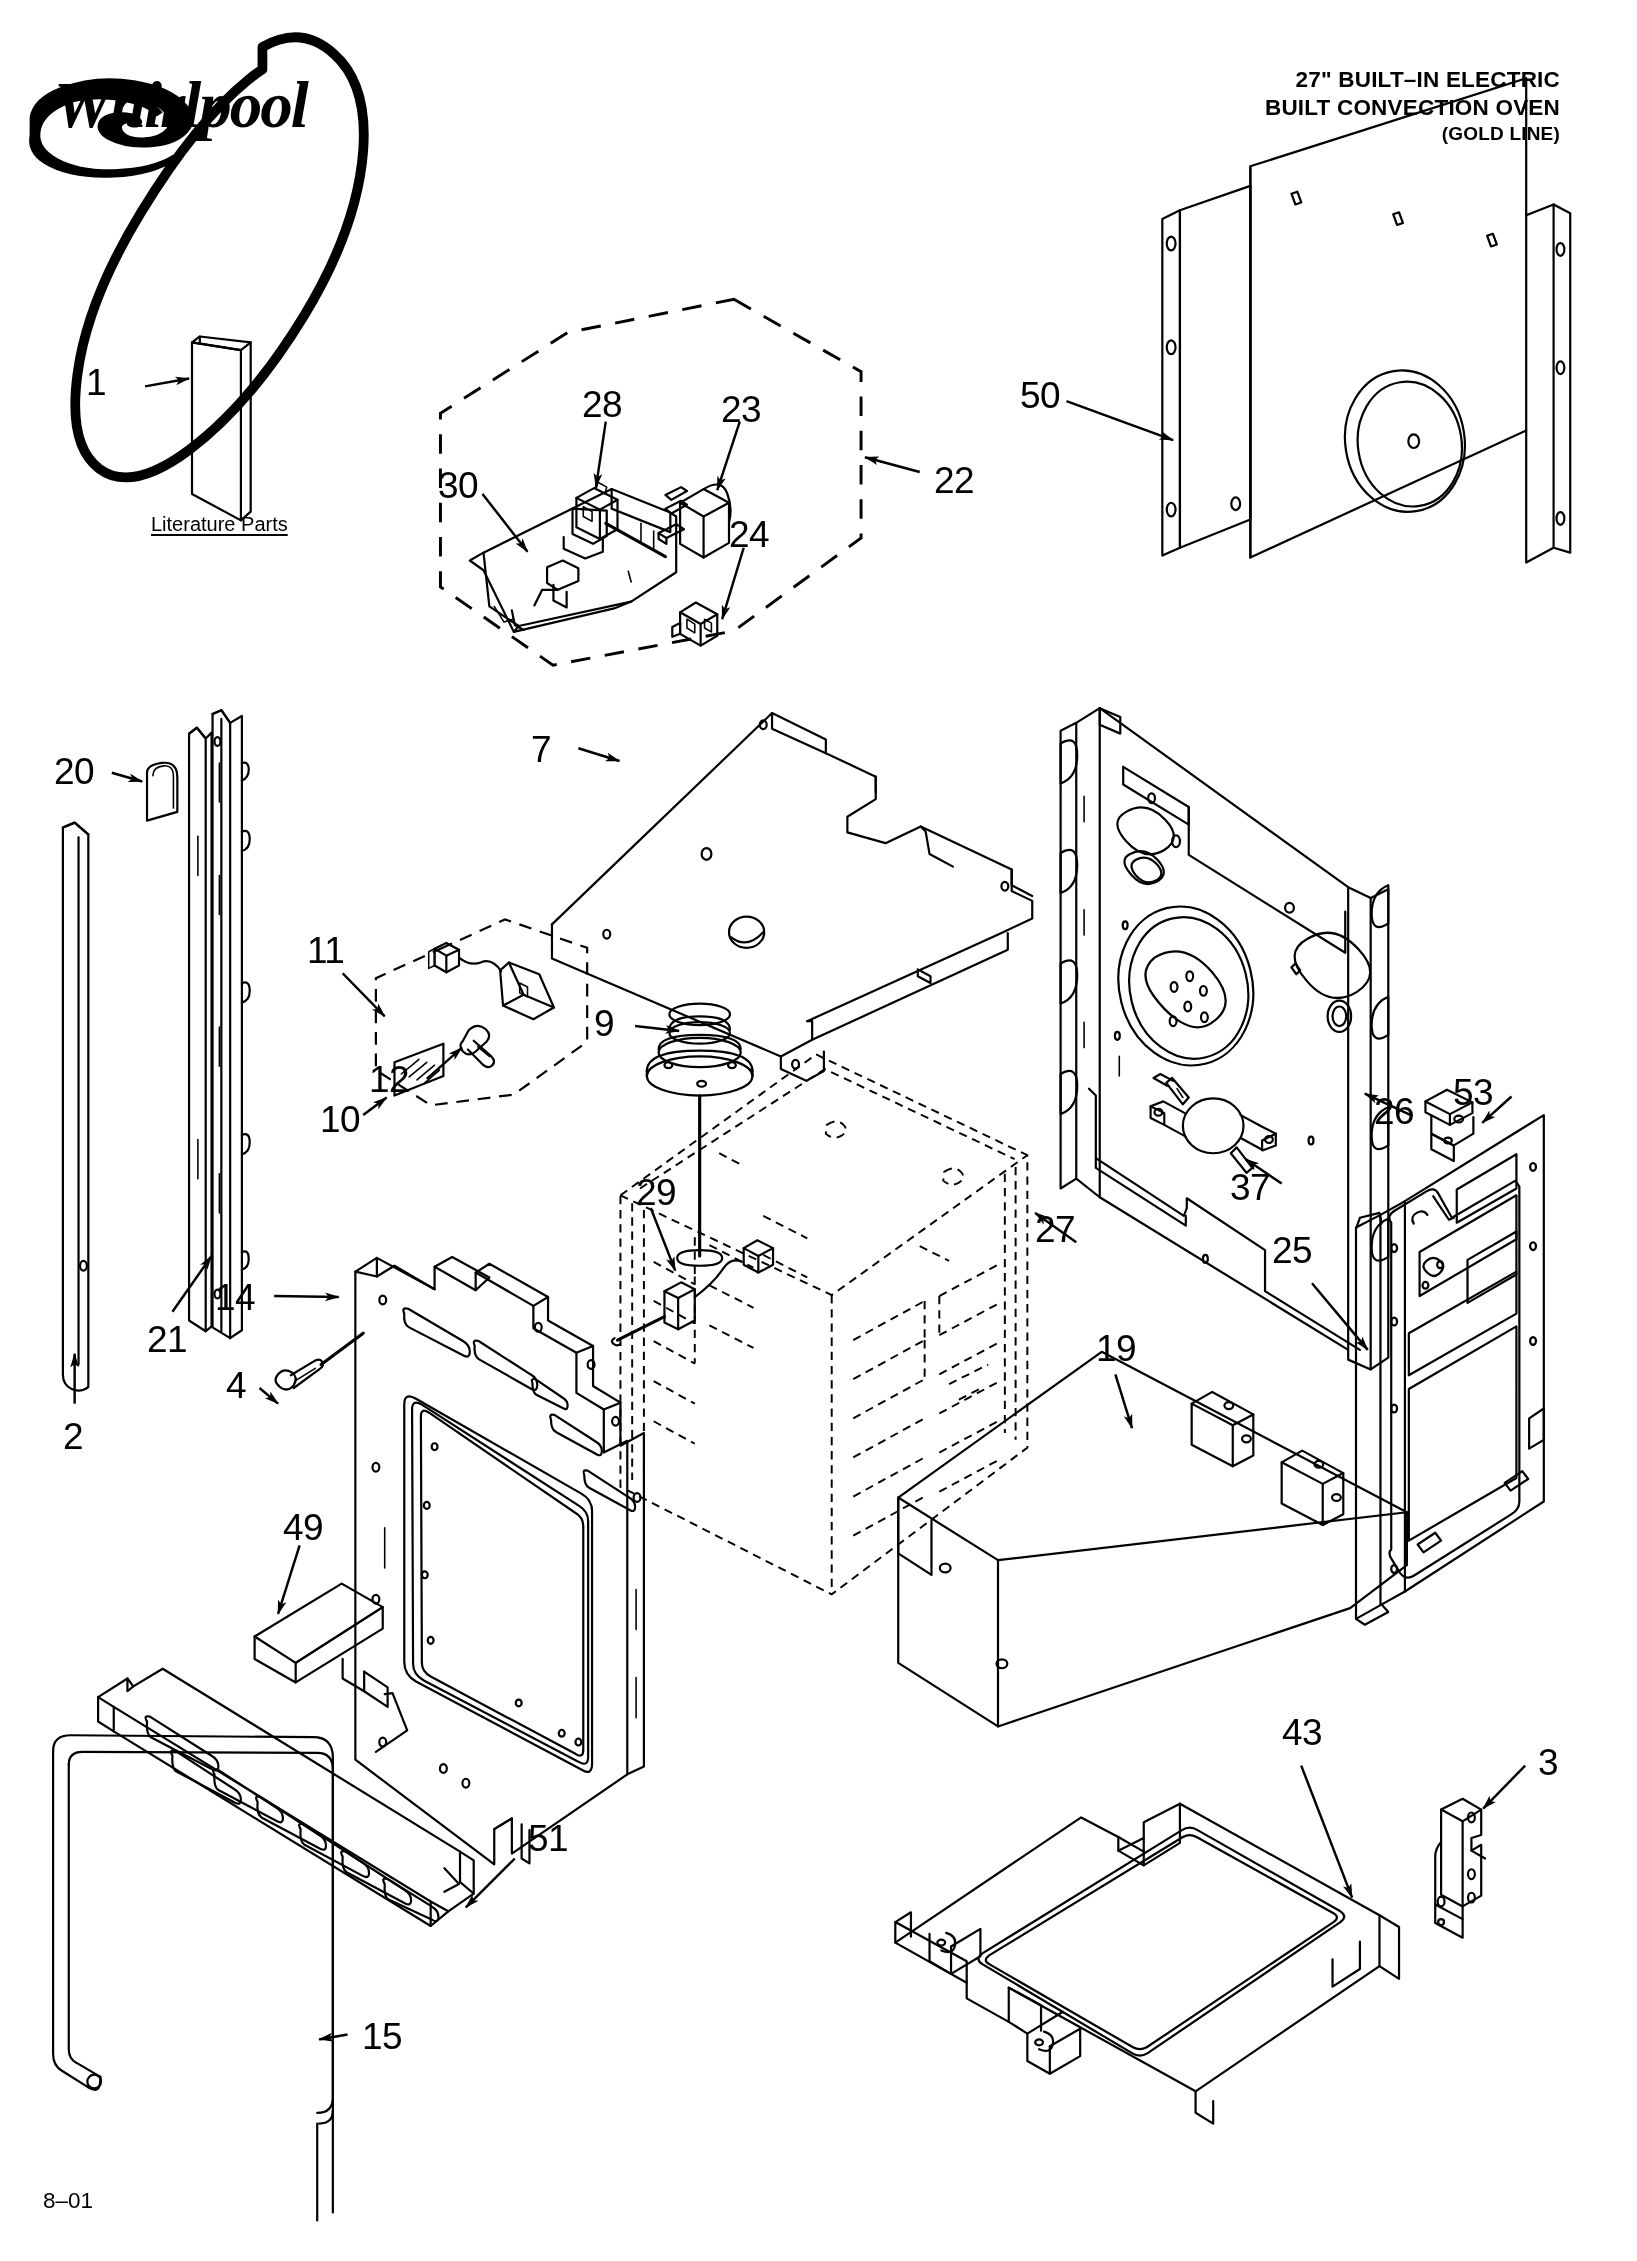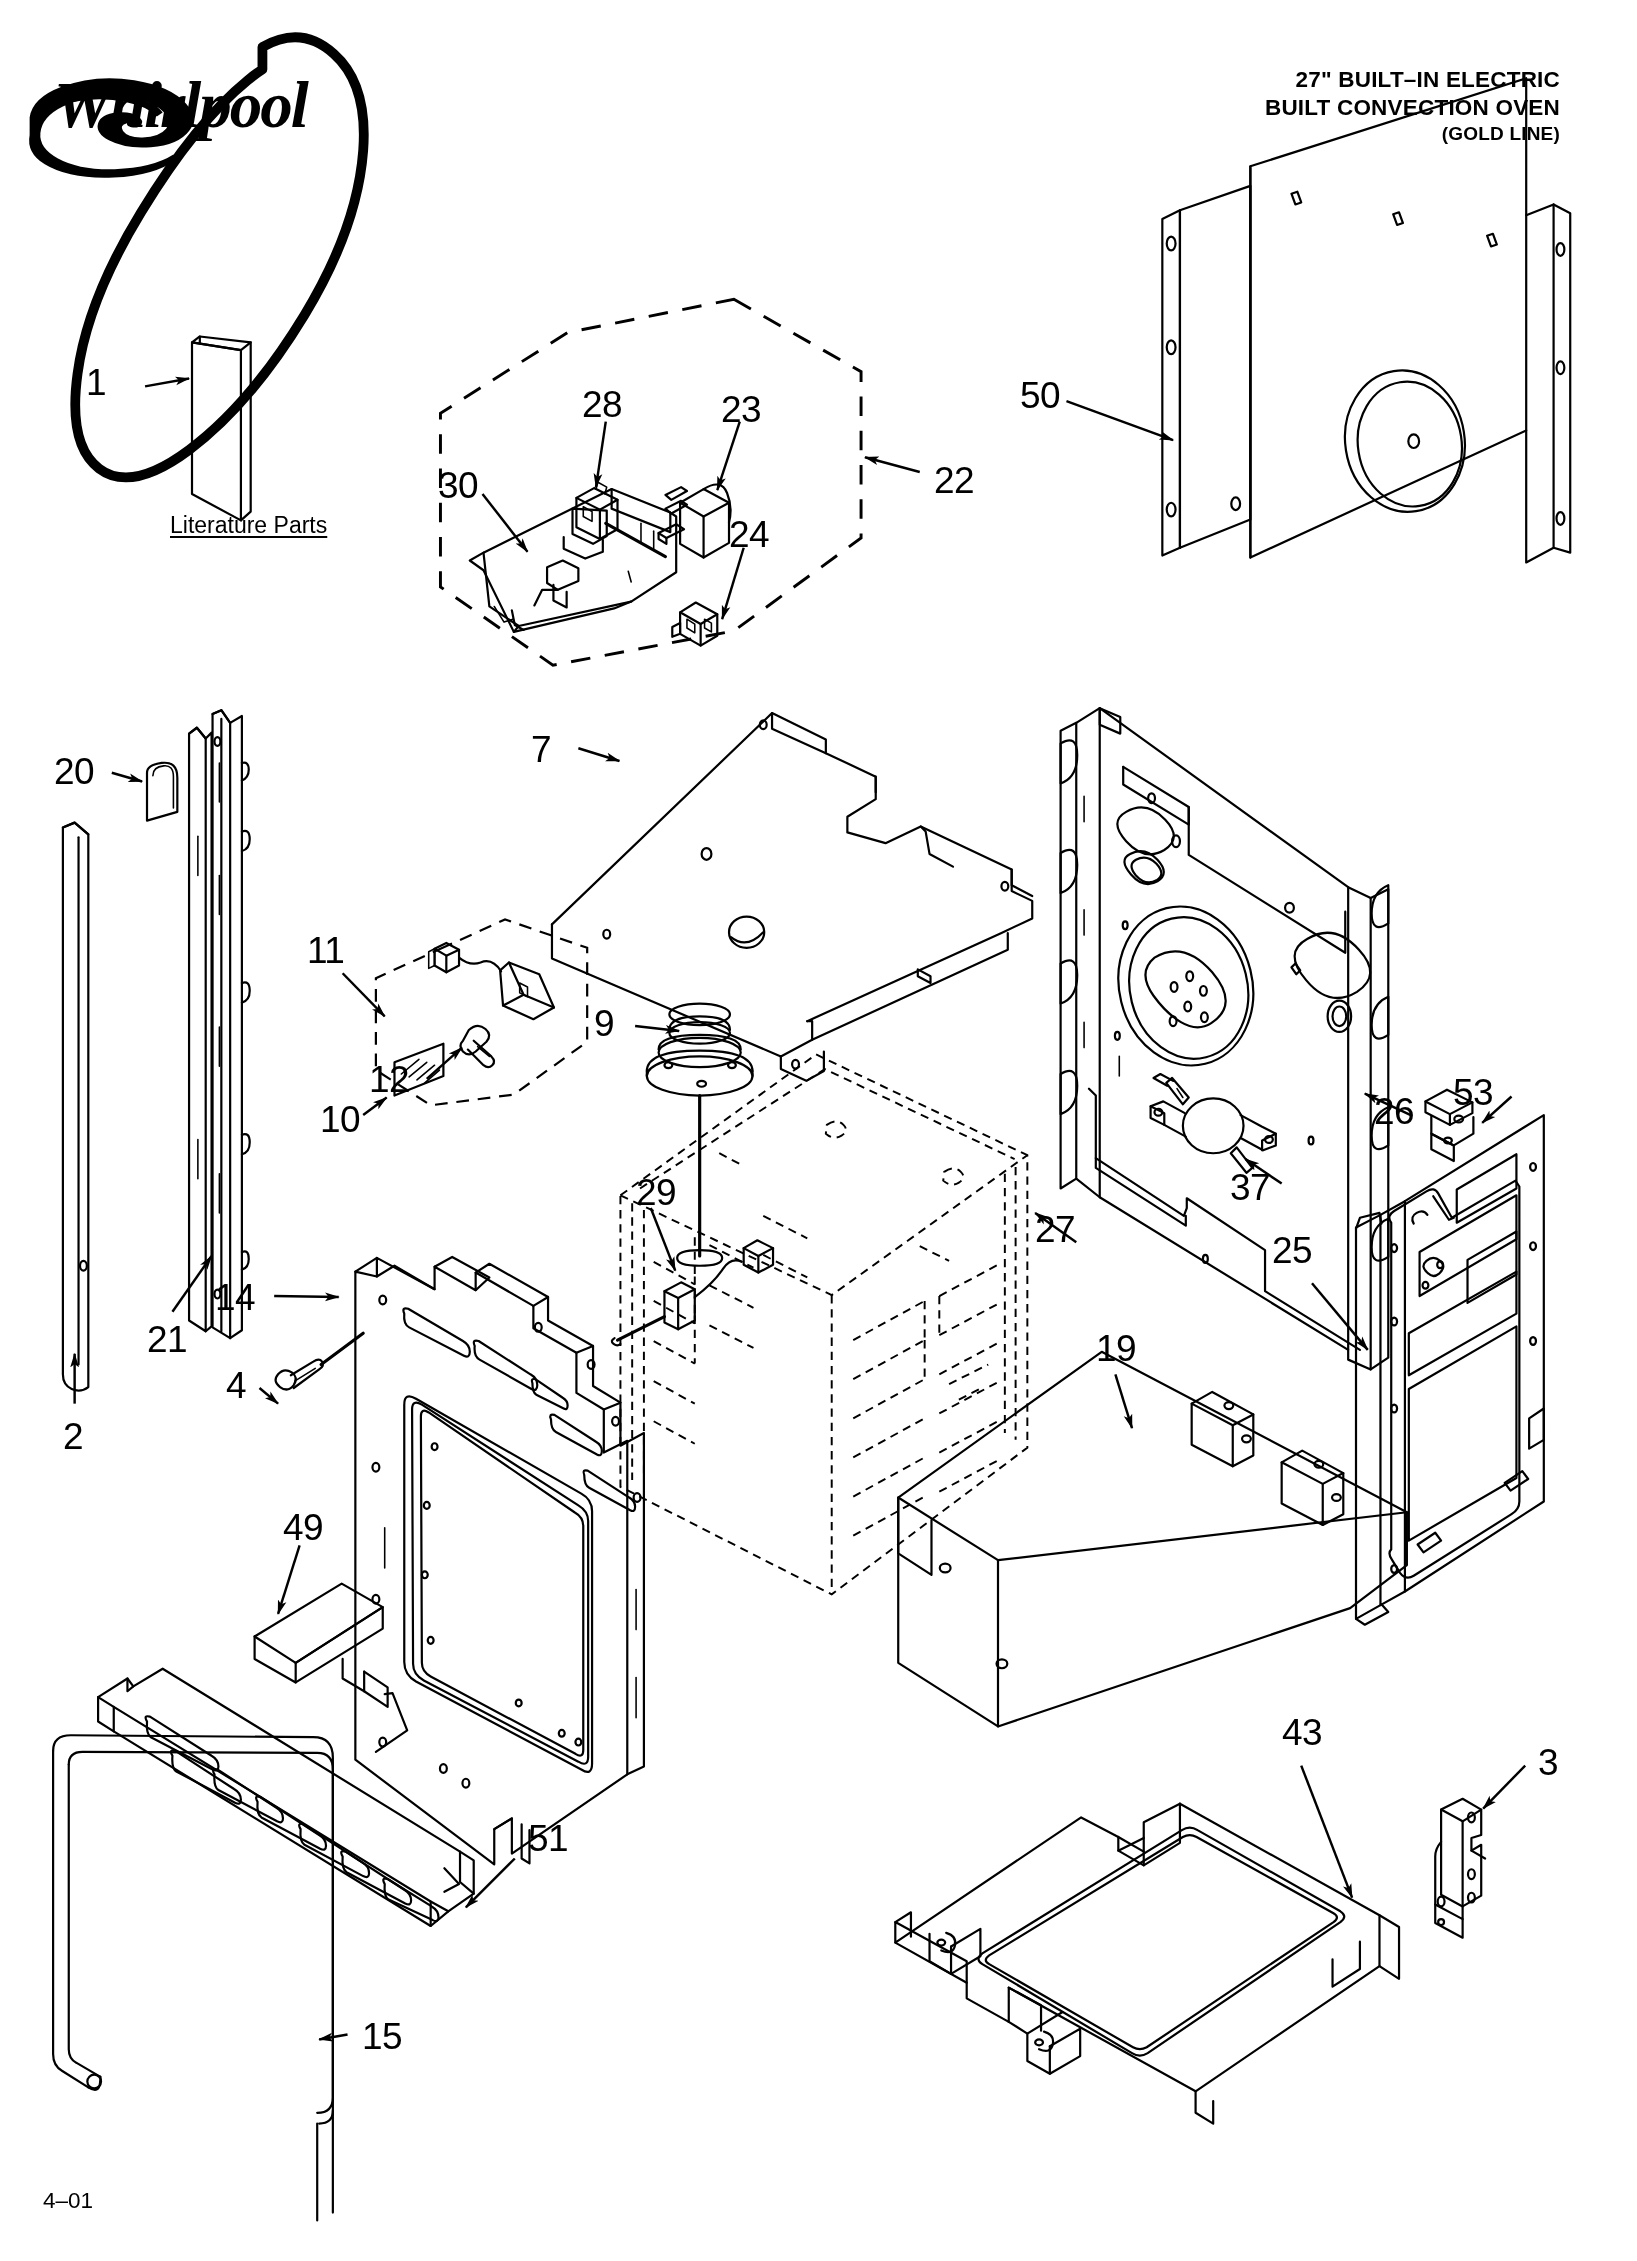--- a/index.html
+++ b/index.html
@@ -2,21 +2,21 @@
 <html style="font-size:7.8px"><head>
 <meta charset="utf-8">
 <style>
   html,body{margin:0;padding:0;background:#fff;}
   body{font-family:"Liberation Sans",sans-serif;color:#000;}
   #page{position:relative;width:1638px;height:2261px;background:#fff;overflow:hidden;}
   .lbl{position:absolute;font-family:"Liberation Sans",sans-serif;font-weight:400;
        color:#000;white-space:nowrap;line-height:1;}
   .callout{font-size:37px;letter-spacing:-0.5px;}
   .title-line{font-size:22.5px;font-weight:bold;text-align:right;line-height:1.22;letter-spacing:0.2px;}
-  .caption{font-size:23px;text-decoration:underline;text-underline-offset:3.4px;margin-left:19px;}
+  .caption{font-size:20px;text-decoration:underline;text-underline-offset:3.4px;}
   .footer{font-size:22.5px;}
   svg{position:absolute;top:0;left:0;width:1638px;height:2261px;overflow:visible;}
   .ln{fill:none;stroke:#000;stroke-width:4.5;stroke-linecap:round;stroke-linejoin:round;}
   .ln2{fill:none;stroke:#000;stroke-width:6.5;stroke-linecap:round;stroke-linejoin:round;}
   .lnthin{fill:none;stroke:#000;stroke-width:3.2;stroke-linecap:round;stroke-linejoin:round;}
   .dash{fill:none;stroke:#000;stroke-width:6;stroke-linecap:butt;stroke-dasharray:40 30;}
   .dash2{fill:none;stroke:#000;stroke-width:4.5;stroke-linecap:butt;stroke-dasharray:26 18;}
   .dash3{fill:none;stroke:#000;stroke-width:4;stroke-linecap:butt;stroke-dasharray:17 12;}
   .leader{fill:none;stroke:#000;stroke-width:5;}
   .solidfill{fill:#000;}
@@ -566,16 +566,16 @@
   <div class="lbl callout" style="left:438px;top:467px;text-align:right;">30</div>
   <div class="lbl callout" style="left:1230px;top:1169px;">37</div>
   <div class="lbl callout" style="left:1282px;top:1714px;">43</div>
   <div class="lbl callout" style="left:283px;top:1509px;text-align:center;">49</div>
   <div class="lbl callout" style="left:1020px;top:377px;">50</div>
   <div class="lbl callout" style="left:528px;top:1820px;">51</div>
   <div class="lbl callout" style="left:1453px;top:1074px;">53</div>
 
   <div class="lbl caption" style="left:151px;top:514px;">Literature Parts</div>
 
-  <div class="lbl footer" style="left:43px;top:2190px;">4–01</div>
+  <div class="lbl footer" style="left:43px;top:2190px;">8–01</div>
 
 </div>
 
 
 </body></html>

